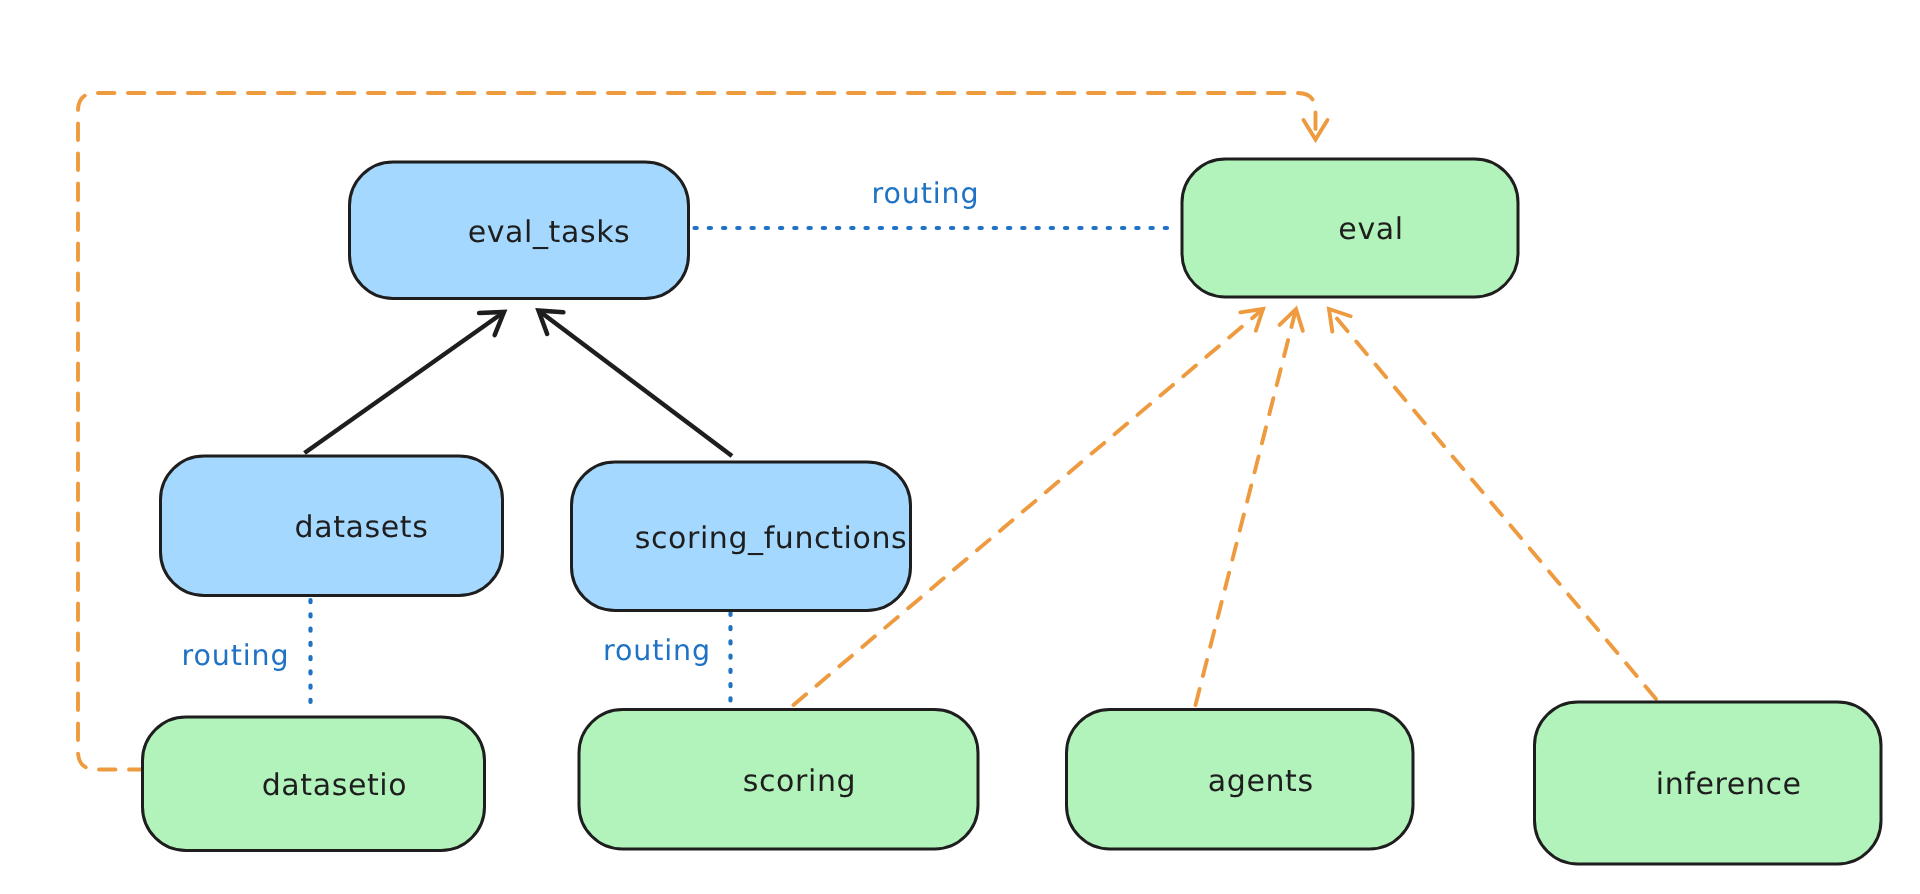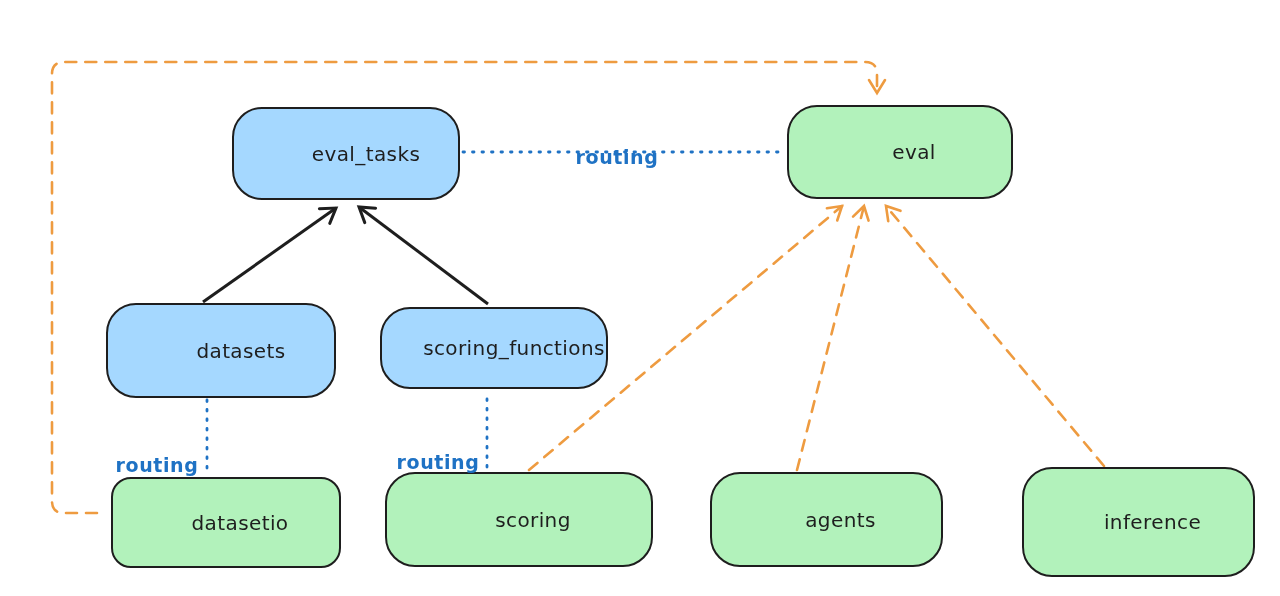--- a/index.html
+++ b/index.html
@@ -28,24 +28,23 @@
     font-size:20px;
     letter-spacing:0.4px;
   }
   .node.blue{background:var(--blue-fill);padding-left:40px;}
   .node.green{background:var(--green-fill);padding-left:28px;}
   .edge-label{
     position:absolute;
     transform:translate(-50%,-50%);
     color:var(--routing-blue);
     font-size:19px;
-    font-weight:700;
+    font-weight:400;
     letter-spacing:0.6px;
     white-space:nowrap;
-    margin-top:28px;
   }
   .edge-black{stroke:var(--ink);stroke-width:3;fill:none;}
   .edge-blue-dotted{stroke:var(--routing-blue);stroke-width:2.8;fill:none;stroke-dasharray:1.5 8;stroke-linecap:round;}
   .edge-orange-dashed{stroke:var(--orange);stroke-width:2.6;fill:none;stroke-dasharray:11 9;stroke-linecap:round;stroke-linejoin:round;}
   .mk-black{stroke:var(--ink);stroke-width:3;fill:none;stroke-linecap:round;}
   .mk-orange{stroke:var(--orange);stroke-width:2.6;fill:none;stroke-linecap:round;}
 </style>
 </head>
 <body>
 
@@ -79,25 +78,25 @@
   </div>
 
   <div class="node green" style="left:787px;top:105px;width:226px;height:94px;">
     <span>eval</span>
   </div>
 
   <div class="node blue" style="left:106px;top:303px;width:230px;height:95px;">
     <span>datasets</span>
   </div>
 
-  <div class="node blue" style="left:380px;top:307px;width:228px;height:82px;">
+  <div class="node blue" style="left:380px;top:307px;width:228px;height:101px;">
     <span>scoring_functions</span>
   </div>
 
-  <div class="node green" style="left:111px;top:477px;width:230px;height:91px;border-radius:20px;">
+  <div class="node green" style="left:94px;top:477px;width:230px;height:91px;">
     <span>datasetio</span>
   </div>
 
   <div class="node green" style="left:385px;top:472px;width:268px;height:95px;">
     <span>scoring</span>
   </div>
 
   <div class="node green" style="left:710px;top:472px;width:233px;height:95px;">
     <span>agents</span>
   </div>

